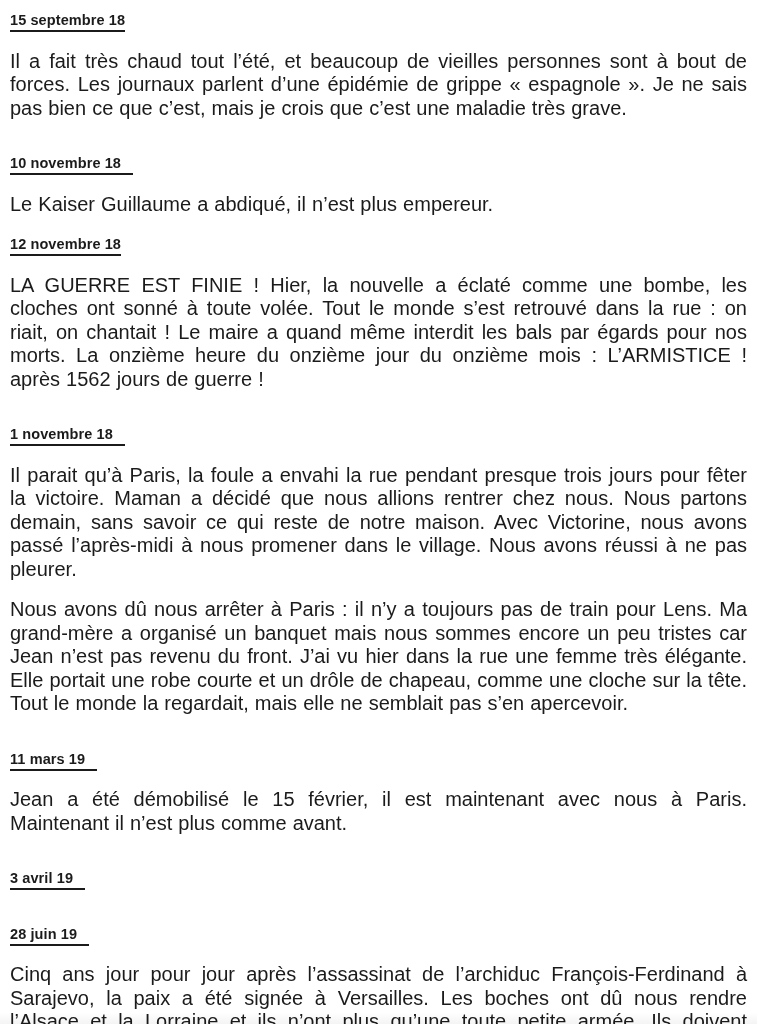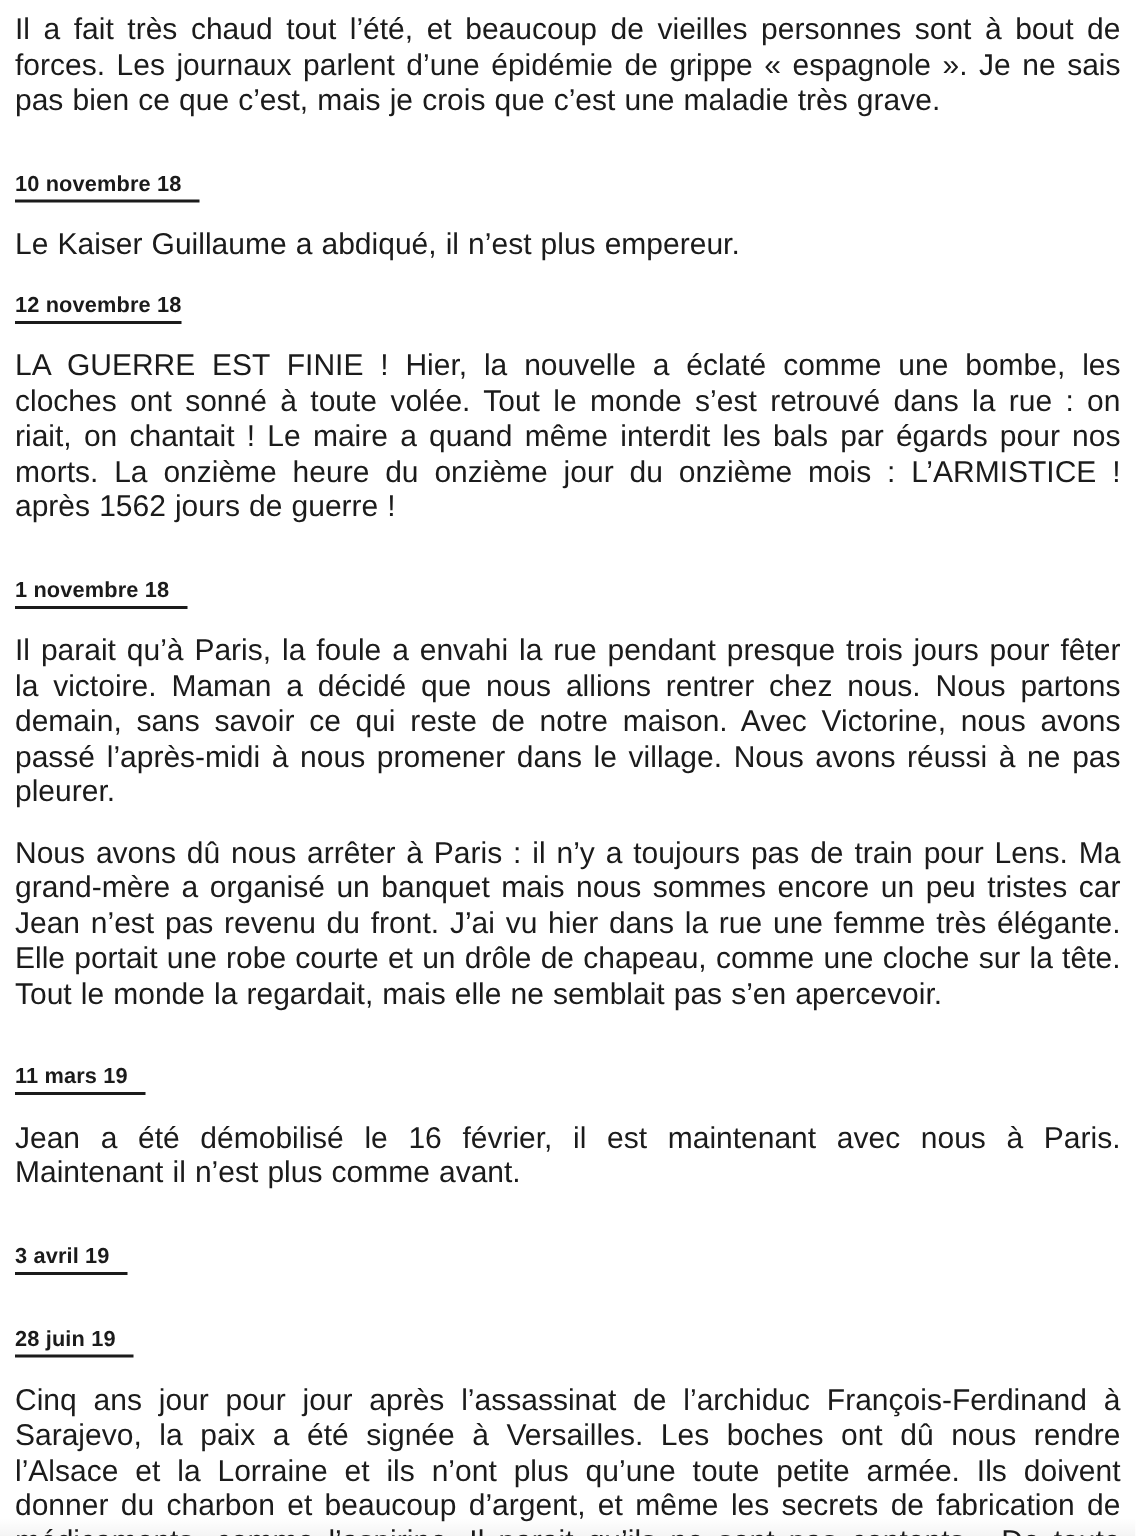--- a/index.html
+++ b/index.html
@@ -68,20 +68,21 @@
     background: linear-gradient(to bottom, rgba(0,0,0,0) 0%, rgba(0,0,0,0.045) 100%);
     pointer-events: none;
   }
 </style>
 </head>
 <body style="--text-color: #1b1b1b; --bg-color: #ffffff;">
 
 <main class="page">
 
   <section class="entry">
+    <h2 class="entry-date"><span class="entry-date-text">15 septembre 18</span></h2>
     <p class="entry-text">Il a fait très chaud tout l’été, et beaucoup de vieilles personnes sont à bout de forces. Les journaux parlent d’une épidémie de grippe « espagnole ». Je ne sais pas bien ce que c’est, mais je crois que c’est une maladie très grave.</p>
   </section>
 
   <section class="entry">
     <h2 class="entry-date"><span class="entry-date-text trail">10 novembre 18</span></h2>
     <p class="entry-text">Le Kaiser Guillaume a abdiqué, il n’est plus empereur.</p>
   </section>
 
   <section class="entry">
     <h2 class="entry-date"><span class="entry-date-text">12 novembre 18</span></h2>
@@ -92,21 +93,21 @@
     <h2 class="entry-date"><span class="entry-date-text trail">1 novembre 18</span></h2>
     <p class="entry-text">Il parait qu’à Paris, la foule a envahi la rue pendant presque trois jours pour fêter la victoire. Maman a décidé que nous allions rentrer chez nous. Nous partons demain, sans savoir ce qui reste de notre maison. Avec Victorine, nous avons passé l’après-midi à nous promener dans le village. Nous avons réussi à ne pas pleurer.</p>
   </section>
 
   <section class="entry">
     <p class="entry-text">Nous avons dû nous arrêter à Paris : il n’y a toujours pas de train pour Lens. Ma grand-mère a organisé un banquet mais nous sommes encore un peu tristes car Jean n’est pas revenu du front. J’ai vu hier dans la rue une femme très élégante. Elle portait une robe courte et un drôle de chapeau, comme une cloche sur la tête. Tout le monde la regardait, mais elle ne semblait pas s’en apercevoir.</p>
   </section>
 
   <section class="entry">
     <h2 class="entry-date"><span class="entry-date-text trail">11 mars 19</span></h2>
-    <p class="entry-text">Jean a été démobilisé le 16 février, il est maintenant avec nous à Paris. Maintenant il n’est plus comme avant.</p>
+    <p class="entry-text">Jean a été démobilisé le 15 février, il est maintenant avec nous à Paris. Maintenant il n’est plus comme avant.</p>
   </section>
 
   <section class="entry">
     <h2 class="entry-date"><span class="entry-date-text trail">3 avril 19</span></h2>
   </section>
 
   <section class="entry">
     <h2 class="entry-date"><span class="entry-date-text trail">28 juin 19</span></h2>
     <p class="entry-text">Cinq ans jour pour jour après l’assassinat de l’archiduc François-Ferdinand à Sarajevo, la paix a été signée à Versailles. Les boches ont dû nous rendre l’Alsace et la Lorraine et ils n’ont plus qu’une toute petite armée. Ils doivent donner du charbon et beaucoup d’argent, et même les secrets de fabrication de médicaments, comme l’aspirine. Il parait qu’ils ne sont pas contents.  De toute façon ils n’auront jamais fini de payer tout ce qu’ils nous ont fait ! Sans compter tous ces morts qui ne reviendrons plus.</p>
   </section>

